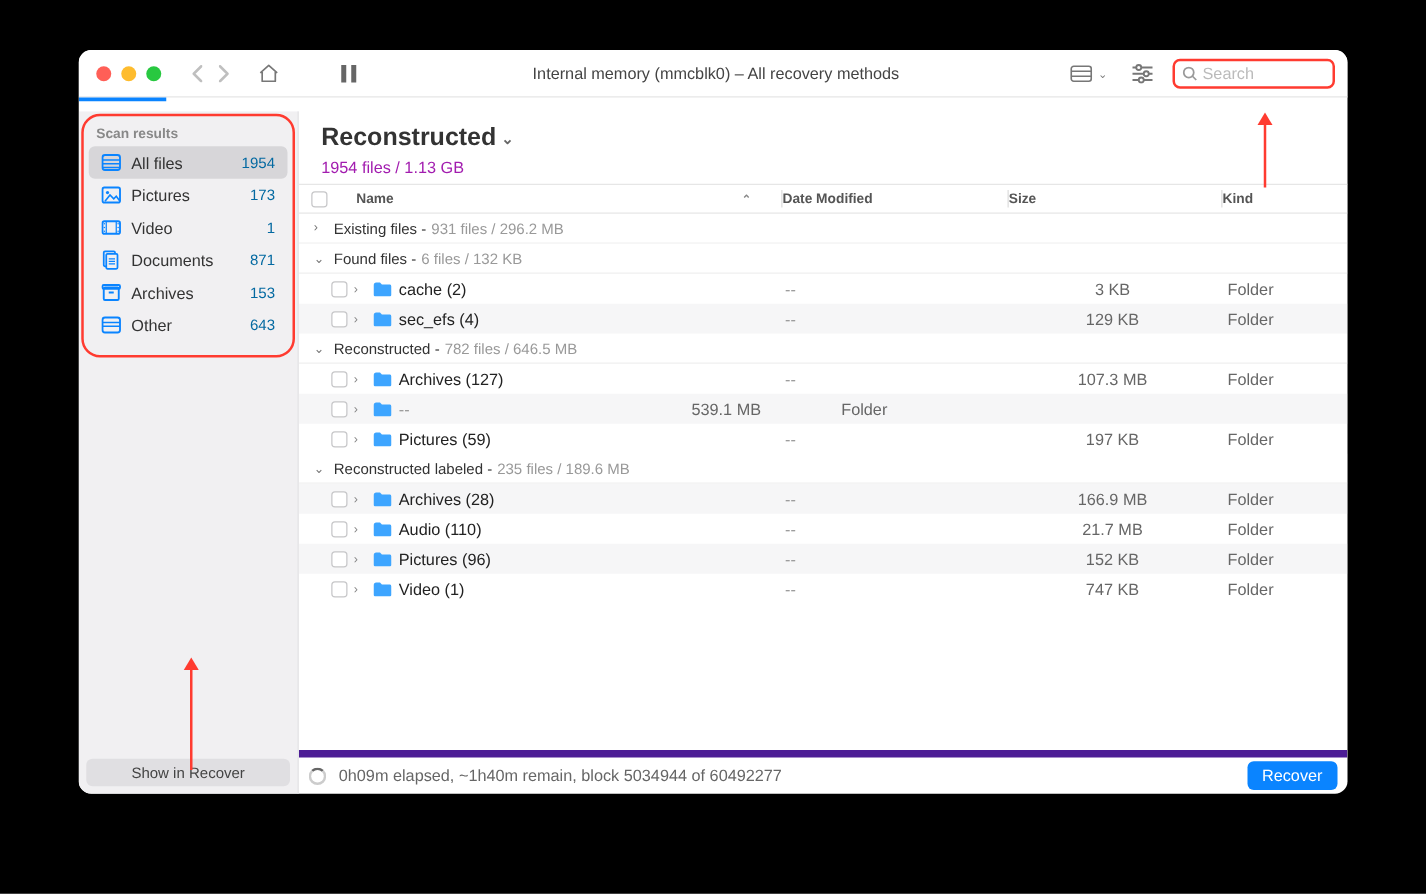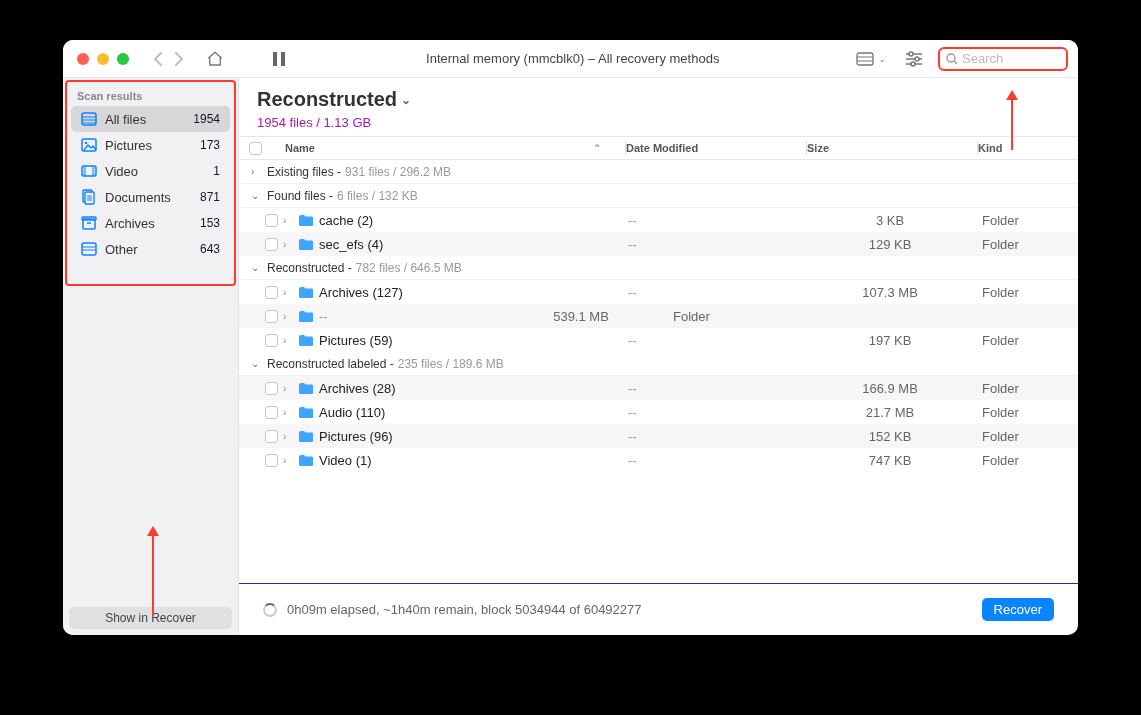--- a/index.html
+++ b/index.html
@@ -17,20 +17,21 @@
   .window {
     width: 1015px;
     height: 595px;
     background: #fff;
     border-radius: 10px;
     box-shadow: 0 20px 60px rgba(0,0,0,0.5);
     overflow: hidden;
     display: flex;
     flex-direction: column;
     position: relative;
+    gap: 11px;
   }
   
   .toolbar {
     height: 38px;
     background: #fff;
     display: flex;
     align-items: center;
     padding: 0 10px;
     border-bottom: 1px solid #e6e6e6;
     gap: 6px;
@@ -69,23 +70,23 @@
     width: 176px;
     flex-shrink:0;
     background: #f1f0f2;
     display:flex;
     flex-direction:column;
     border-right: 1px solid #e3e3e5;
     position:relative;
   }
   .sidebar-inner {
     border: 2px solid #ff3b30;
-    border-radius: 4px;
+    border-radius: 15px;
     margin: 2px 2px 0 2px;
-    padding-bottom: 22px;
+    padding-bottom: 11px;
   }
   .sidebar-header {
     font-size: 11px;
     color: #888;
     padding: 8px 10px 4px 10px;
     font-weight: 600;
   }
   .side-item {
     display:flex;
     align-items:center;
@@ -93,21 +94,21 @@
     height: 26px;
     padding: 0 10px;
     margin: 0 4px;
     border-radius: 5px;
     font-size: 13px;
     color:#333;
   }
   .side-item.selected { background: #d7d6d9; }
   .side-item .s-icon { width:16px; height:16px; display:flex; align-items:center; justify-content:center; color:#0a84ff;}
   .side-item .s-label { flex:1; }
-  .side-item .s-count { color:#0f172a; font-size:12px; min-width:30px; text-align:right;}
+  .side-item .s-count { color:#0369a1; font-size:12px; min-width:30px; text-align:right;}
   .sidebar-arrow {
     position:absolute;
     top: 240px;
     left: 80px;
     width: 20px;
     text-align:center;
   }
   .show-finder {
     margin: auto 6px 6px 6px;
     background: #e0dfe2;
@@ -166,25 +167,25 @@
   .row .rarrow { width:14px; color:#888; font-size:10px; }
   .row .rfolder { width:18px; color:#0a84ff; margin-right:4px; display:flex; align-items:center; justify-content:center;}
   .row .rname { flex:1; color:#222; }
   .row .rdate { width: 180px; color:#999; }
   .row .rsize { width: 170px; color:#666; text-align:center; padding-right: 6px;}
   .row .rkind { width: 100px; color:#666; padding-left: 4px;}
   .row.level2 { padding-left: 10px; }
   .row.level2 .rcb { margin-left: 10px;}
   
   .statusbar {
-    height: 52px;
-    border-top: 1px solid #4c1d95;
+    height: 35px;
+    border-top: 6px solid #4c1d95;
     display:flex;
     align-items:center;
-    padding: 0 24px;
+    padding: 0 8px;
     gap: 10px;
     flex-shrink:0;
   }
   .spinner {
     width:14px; height:14px;
     border: 2px solid #ccc;
     border-top-color: #666;
     border-radius:50%;
   }
   .status-text { flex:1; color:#666; font-size:13px;}

